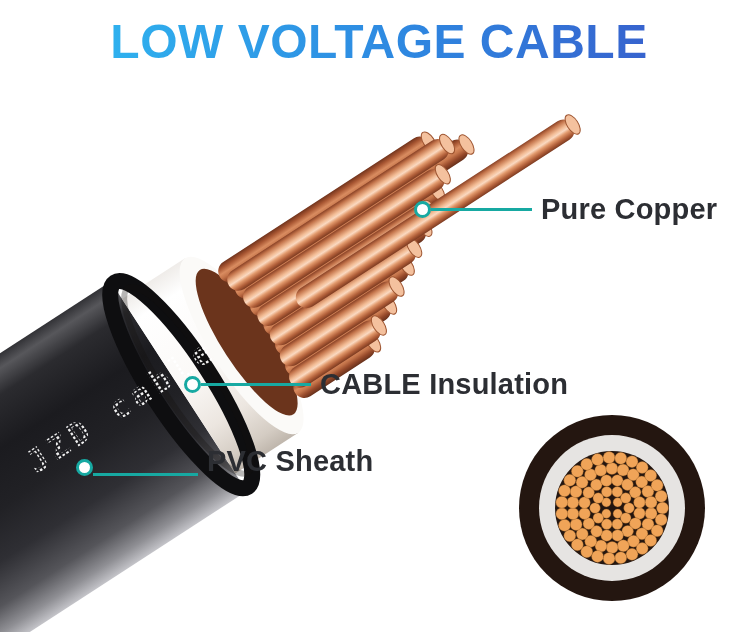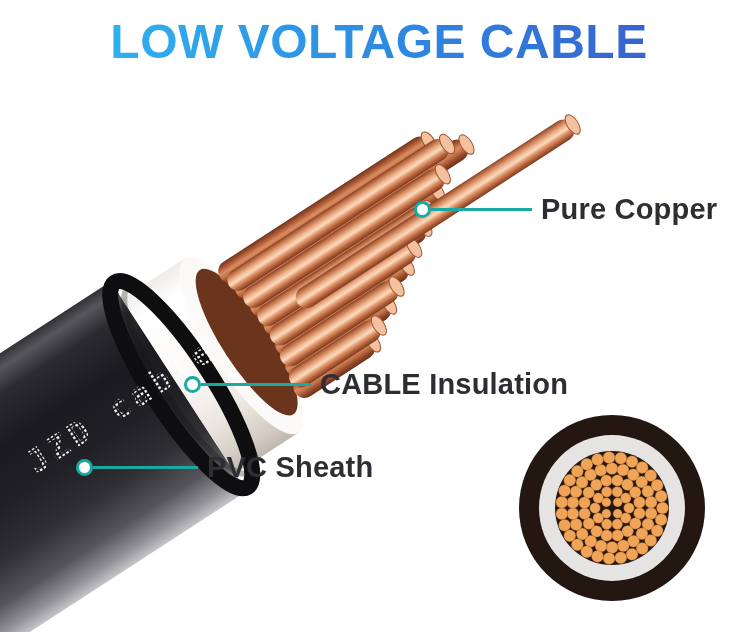--- a/index.html
+++ b/index.html
@@ -33,21 +33,21 @@
   .callout{position:absolute;display:flex;align-items:center;height:18px;}
   .callout .dot{width:17px;height:17px;border-radius:50%;background:#ffffff;
                 border:3.5px solid #17A9A2;box-sizing:border-box;flex:none;}
   .callout .line{height:3px;background:#17A9A2;flex:none;}
   .callout .label{font-size:29px;font-weight:700;color:#2C2E33;margin-left:9px;
                   white-space:nowrap;letter-spacing:0.2px;line-height:1;}
   #callout-copper{left:414px;top:200px;}
   #callout-copper .line{width:101px;}
   #callout-xlpe{left:184px;top:375px;}
   #callout-xlpe .line{width:110px;}
-  #callout-pvc{left:76px;top:458px;}
+  #callout-pvc{left:76px;top:458px;align-items:flex-end;}
   #callout-pvc .line{width:105px;}
 </style>
 </head>
 <body>
 
 <div class="canvas">
 
   <h1 class="title" style="background-image: linear-gradient(90deg, rgb(47, 191, 243), rgb(46, 134, 224) 55%, rgb(59, 83, 198));">LOW VOLTAGE CABLE</h1>
 
   <svg class="scene" viewBox="0 0 750 632">

